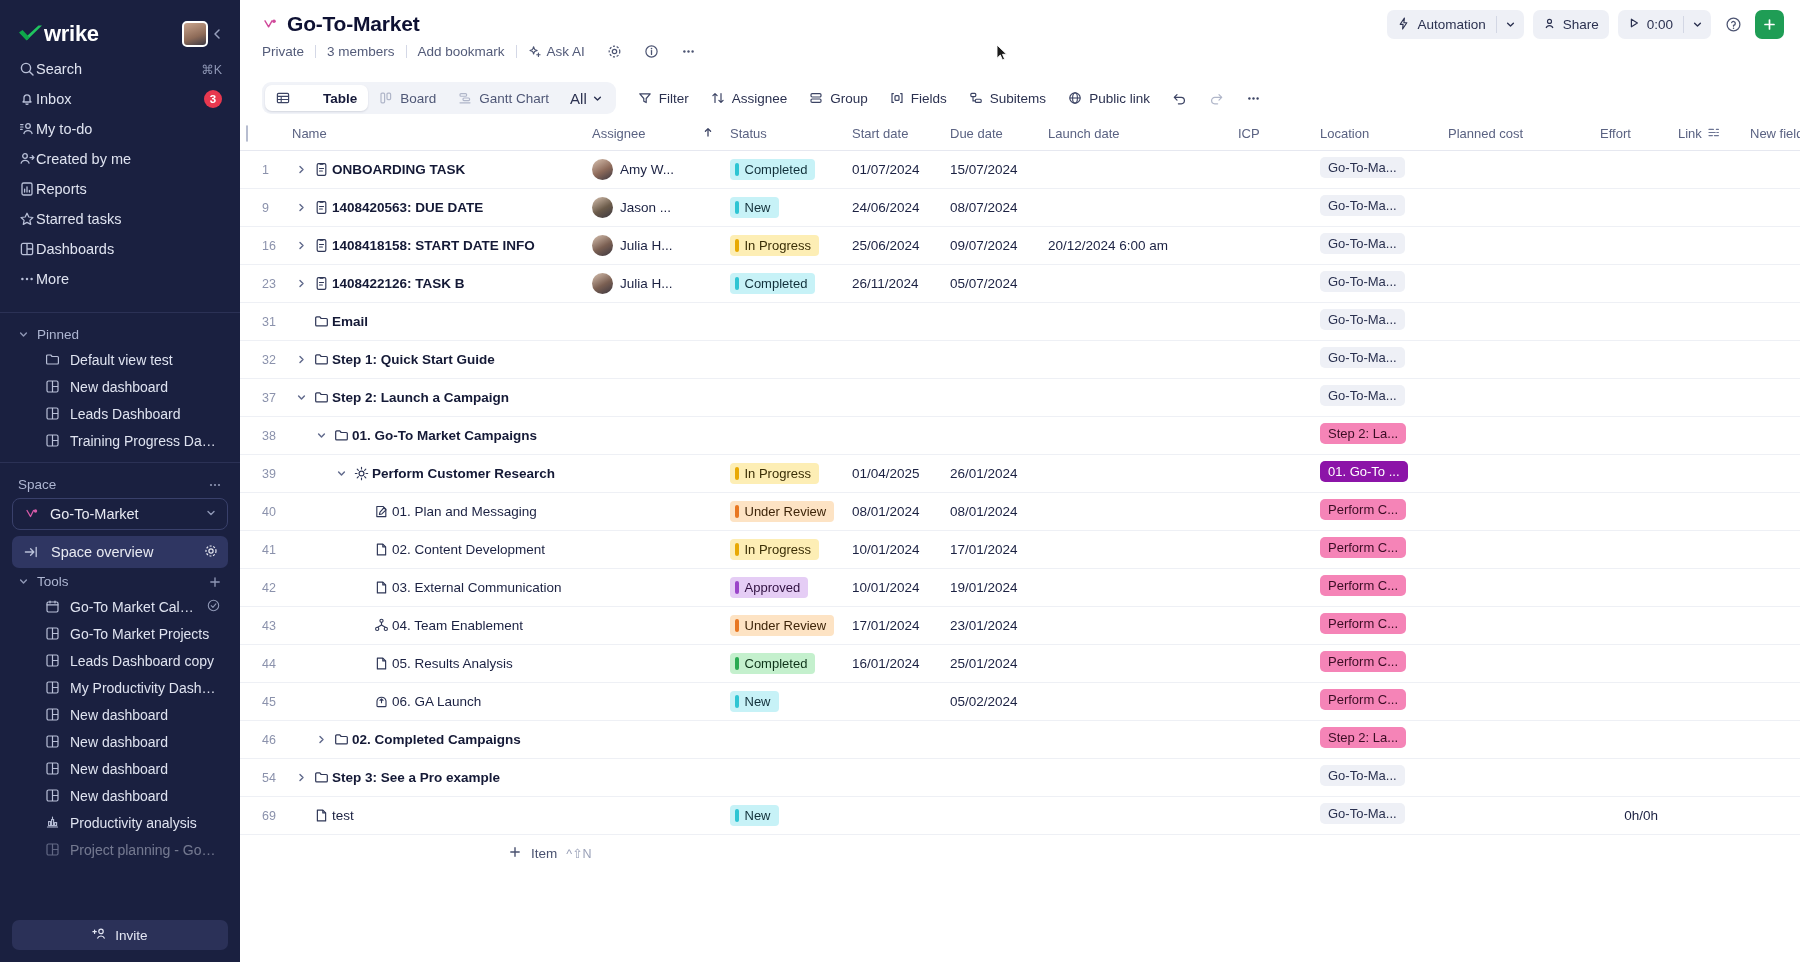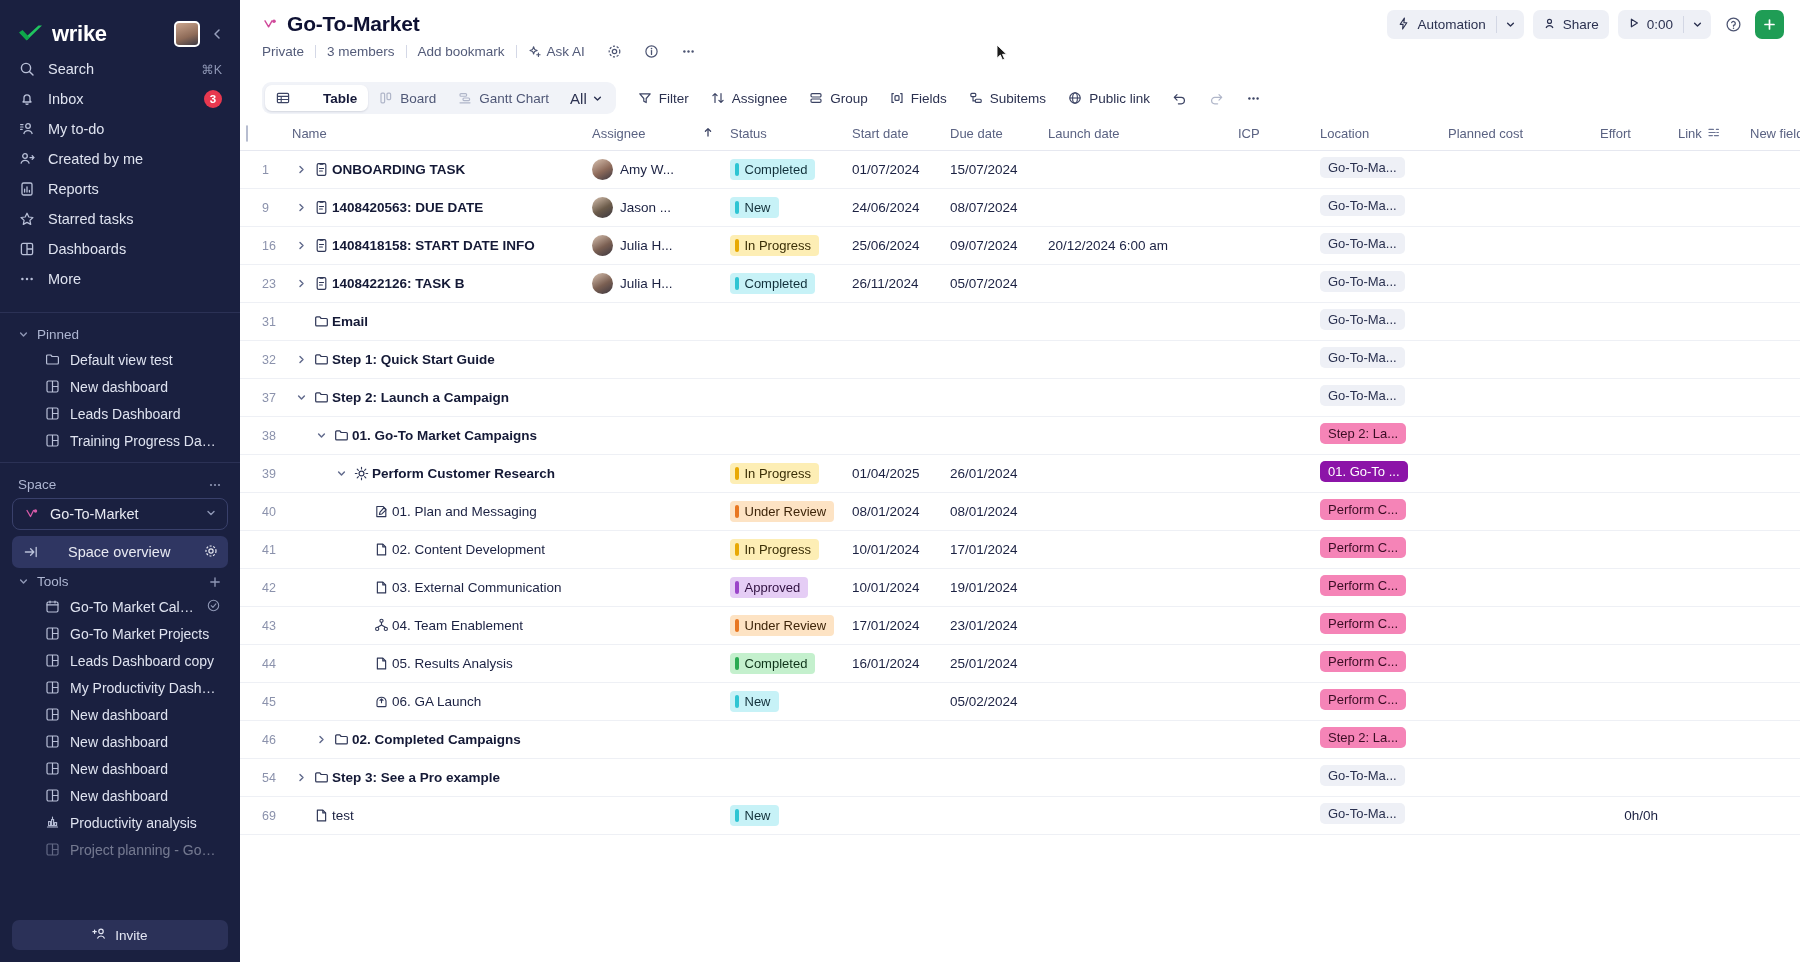--- a/index.html
+++ b/index.html
@@ -13,37 +13,37 @@
 
   
   .sidebar {
     width: 240px; flex: 0 0 240px;
     background: #1a2040;
     color: #e8eaf2;
     display: flex; flex-direction: column;
     position: relative;
   }
   .sb-logo-row {
-    display: flex; align-items: center; gap: 8px;
+    display: flex; align-items: center; 
     padding: 30px 14px 10px 18px;
     height: 48px;
   }
   .logo-mark { width: 26px; height: 20px; flex: 0 0 26px; }
   .logo-text { font-size: 22px; font-weight: 700; letter-spacing: -0.3px; color: #fff; }
   .sb-logo-spacer { flex: 1; }
   .avatar-top {
     width: 26px; height: 26px; border-radius: 5px;
     background: linear-gradient(160deg,#caa58e 0%, #8e6b58 60%, #3d3a44 100%);
     border: 2px solid #fff; flex: 0 0 26px;
   }
   .collapse-btn { color: #98a0bd; padding: 0 2px; display:flex; align-items:center; }
 
   .sb-nav { padding: 6px 10px 10px 10px; }
   .sb-item {
-    display: flex; align-items: center; gap: 12px;
+    display: flex; align-items: center; gap: 0;
     height: 30px; padding: 0 8px; border-radius: 6px;
     font-size: 14.5px; color: #dfe3f0; cursor: pointer; position: relative;
   }
   .sb-ico { width: 18px; height: 18px; flex: 0 0 18px; display:flex; align-items:center; justify-content:center; color:#b9c0d8; }
   .sb-label { flex: 1; white-space: nowrap; overflow: hidden; text-overflow: ellipsis; }
   .sb-kbd { font-size: 12.5px; color: #8f97b5; }
   .sb-badge {
     background: #e8384f; color: #fff; font-size: 11.5px; font-weight: 600;
     min-width: 18px; height: 18px; border-radius: 9px;
     display: flex; align-items: center; justify-content: center; padding: 0 5px;
@@ -68,21 +68,21 @@
   .sb-sub .sb-label { font-size: 14px; }
 
   .space-pick {
     margin: 2px 12px 6px 12px; height: 32px;
     border: 1px solid #39406b; border-radius: 8px;
     display: flex; align-items: center; gap: 9px; padding: 0 10px;
     font-size: 14.5px; cursor: pointer;
   }
   .space-ov {
     margin: 0 12px; height: 32px; border-radius: 7px;
-    background: #2f3662; display: flex; align-items: center; gap: 28px;
+    background: #2f3662; display: flex; align-items: center; gap: 11px;
     padding: 0 10px; font-size: 14.5px; cursor: pointer;
   }
   .sb-scroll { flex: 1; overflow: hidden; }
   .sb-fade {
     position:absolute; left:0; right:0; bottom:52px; height:26px;
     background: linear-gradient(to bottom, rgba(26,32,64,0) 0%, #1a2040 85%);
     pointer-events:none;
   }
   .sb-invite-wrap { padding: 8px 12px 12px 12px; }
   .sb-invite {
@@ -1424,16 +1424,25 @@
               <td></td>
               <td><span class="loc" style="background: rgb(238, 240, 246); color: rgb(42, 49, 80);">Go-To-Ma...</span></td>
               <td></td>
               <td style="text-align: right; padding-right: 14px;">0h/0h</td>
               <td></td>
               <td></td>
             </tr>
           </tbody>
       </table>
 
+      <div class="additem">
+        <span>
+          <svg width="14" height="14" viewBox="0 0 14 14">
+              <path d="M7 2.8 V11.2 M2.8 7 H11.2" stroke="#4a5270" stroke-width="1.4" stroke-linecap="round"></path>
+            </svg>
+        </span>
+        <span>Item</span>
+        <span class="kbd">^⇧N</span>
+      </div>
     </div>
 
   </section>
 </div>
 
 </body></html>

